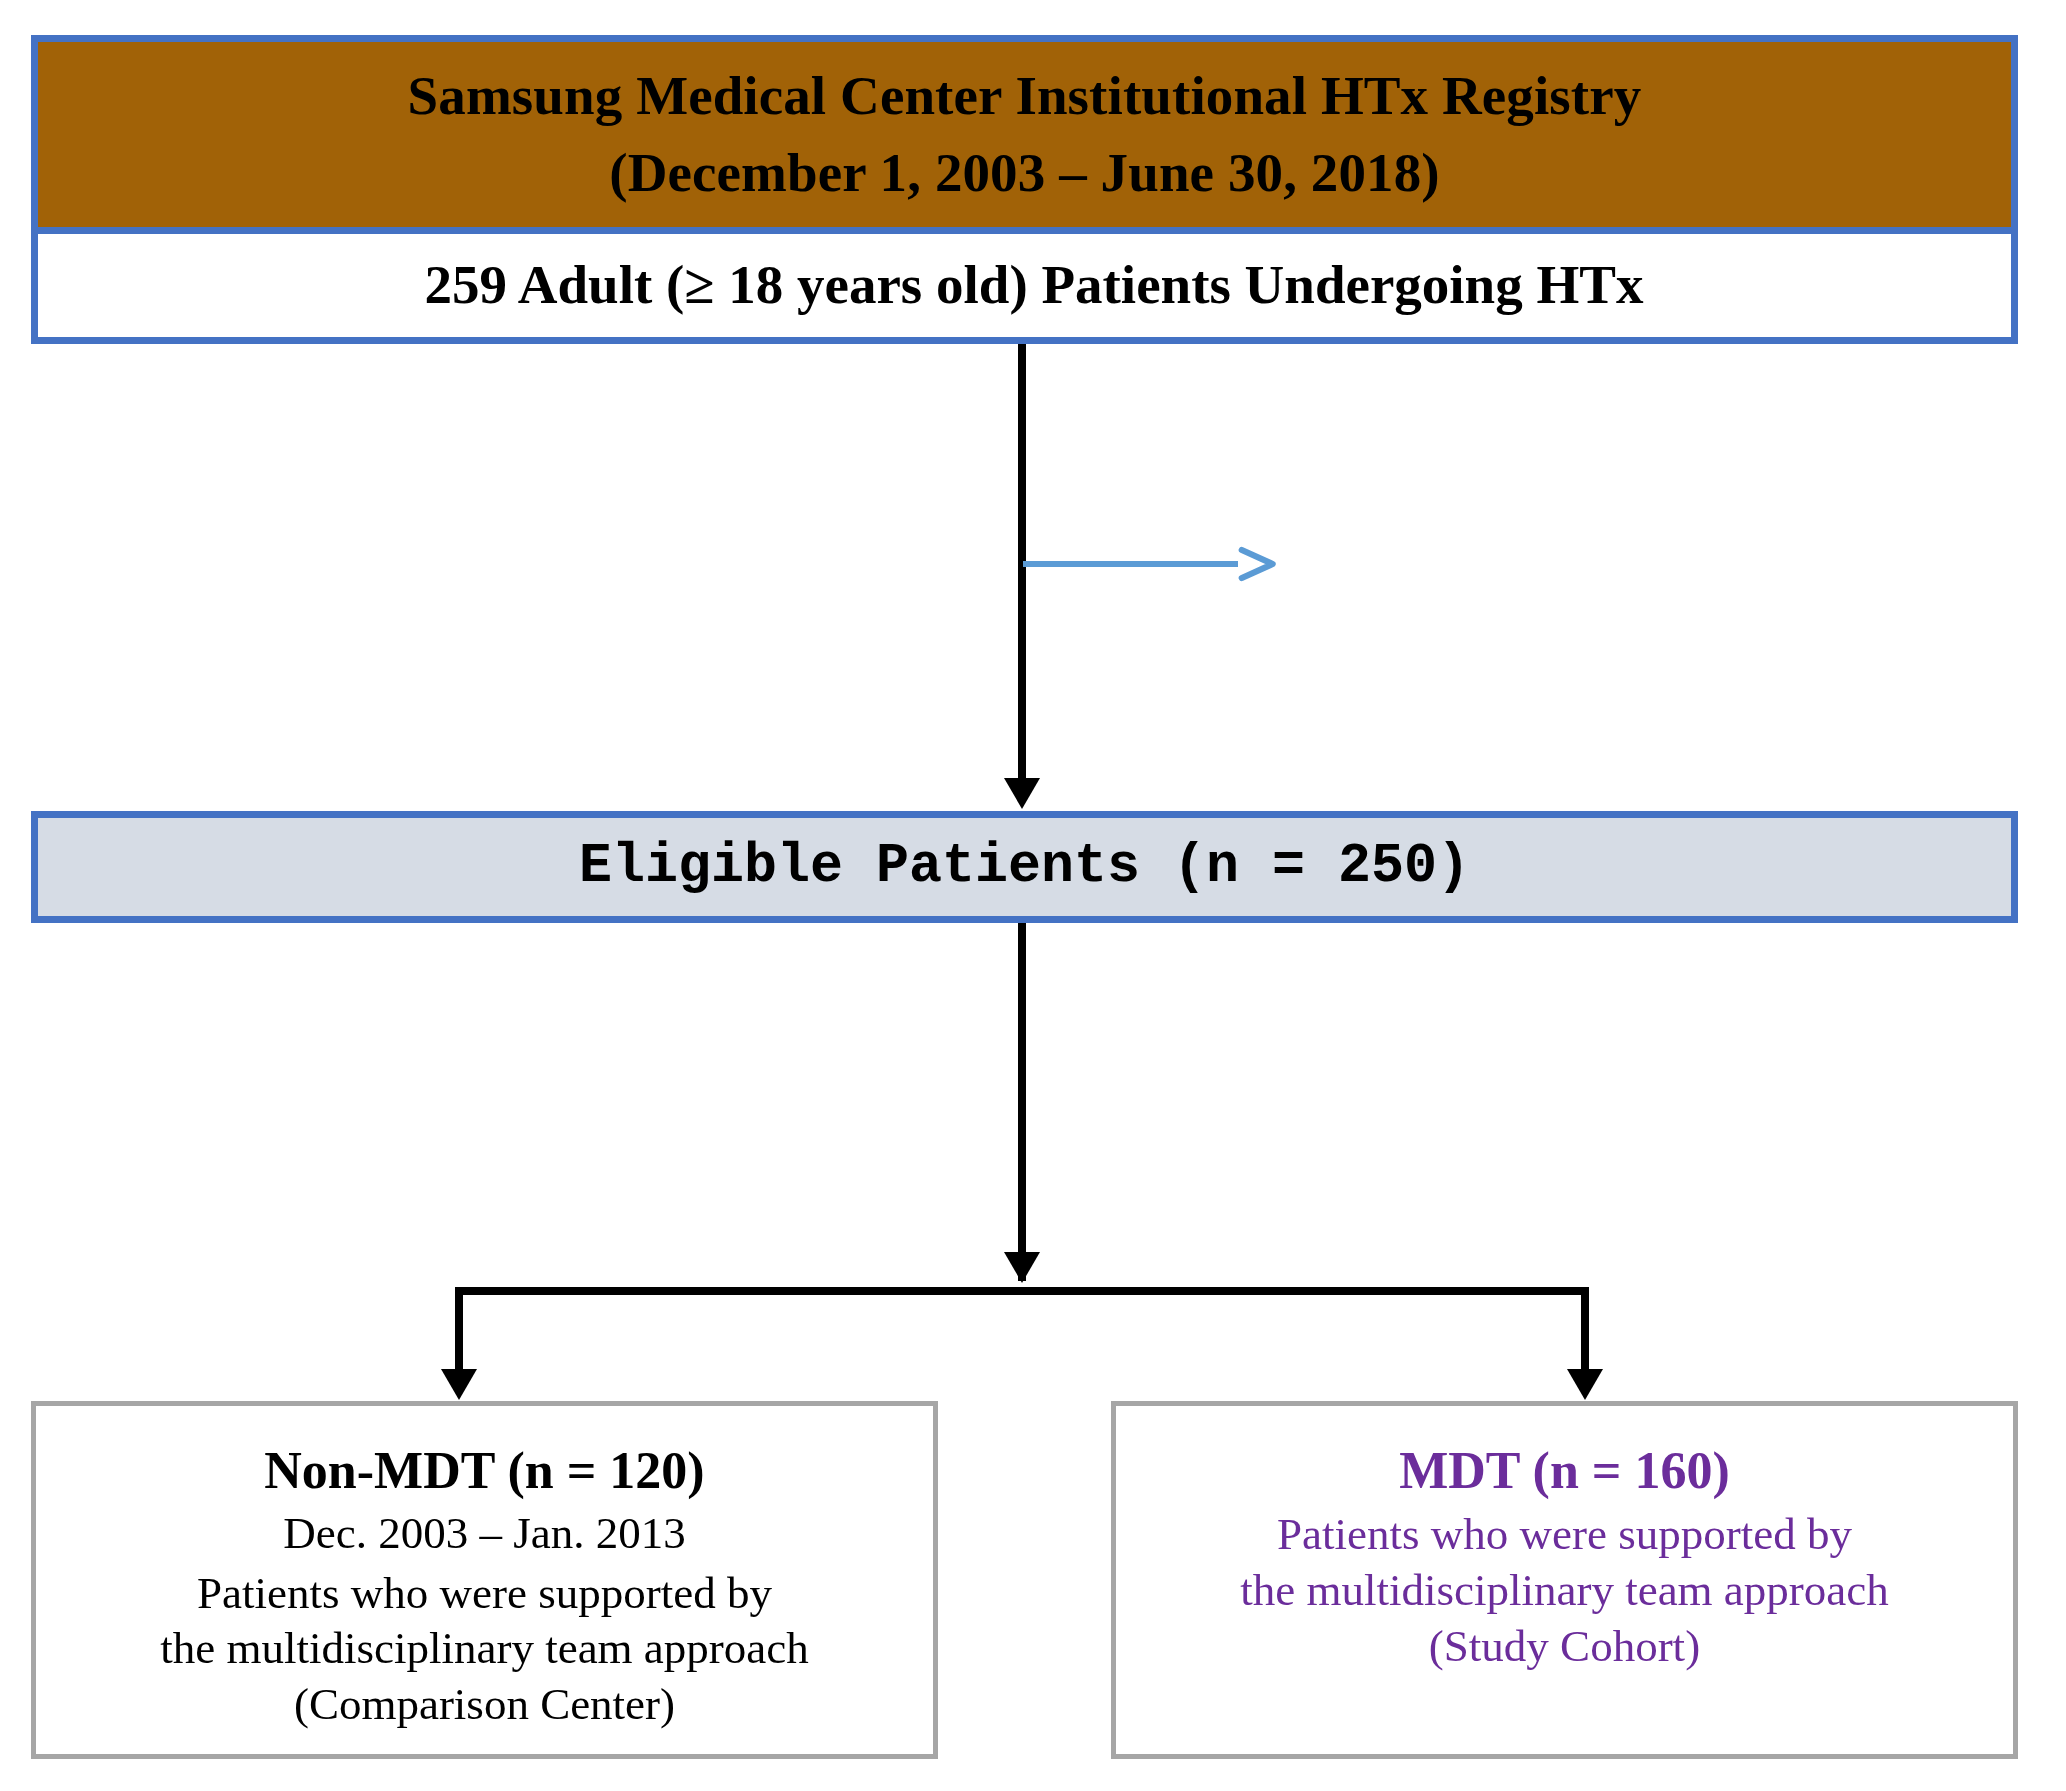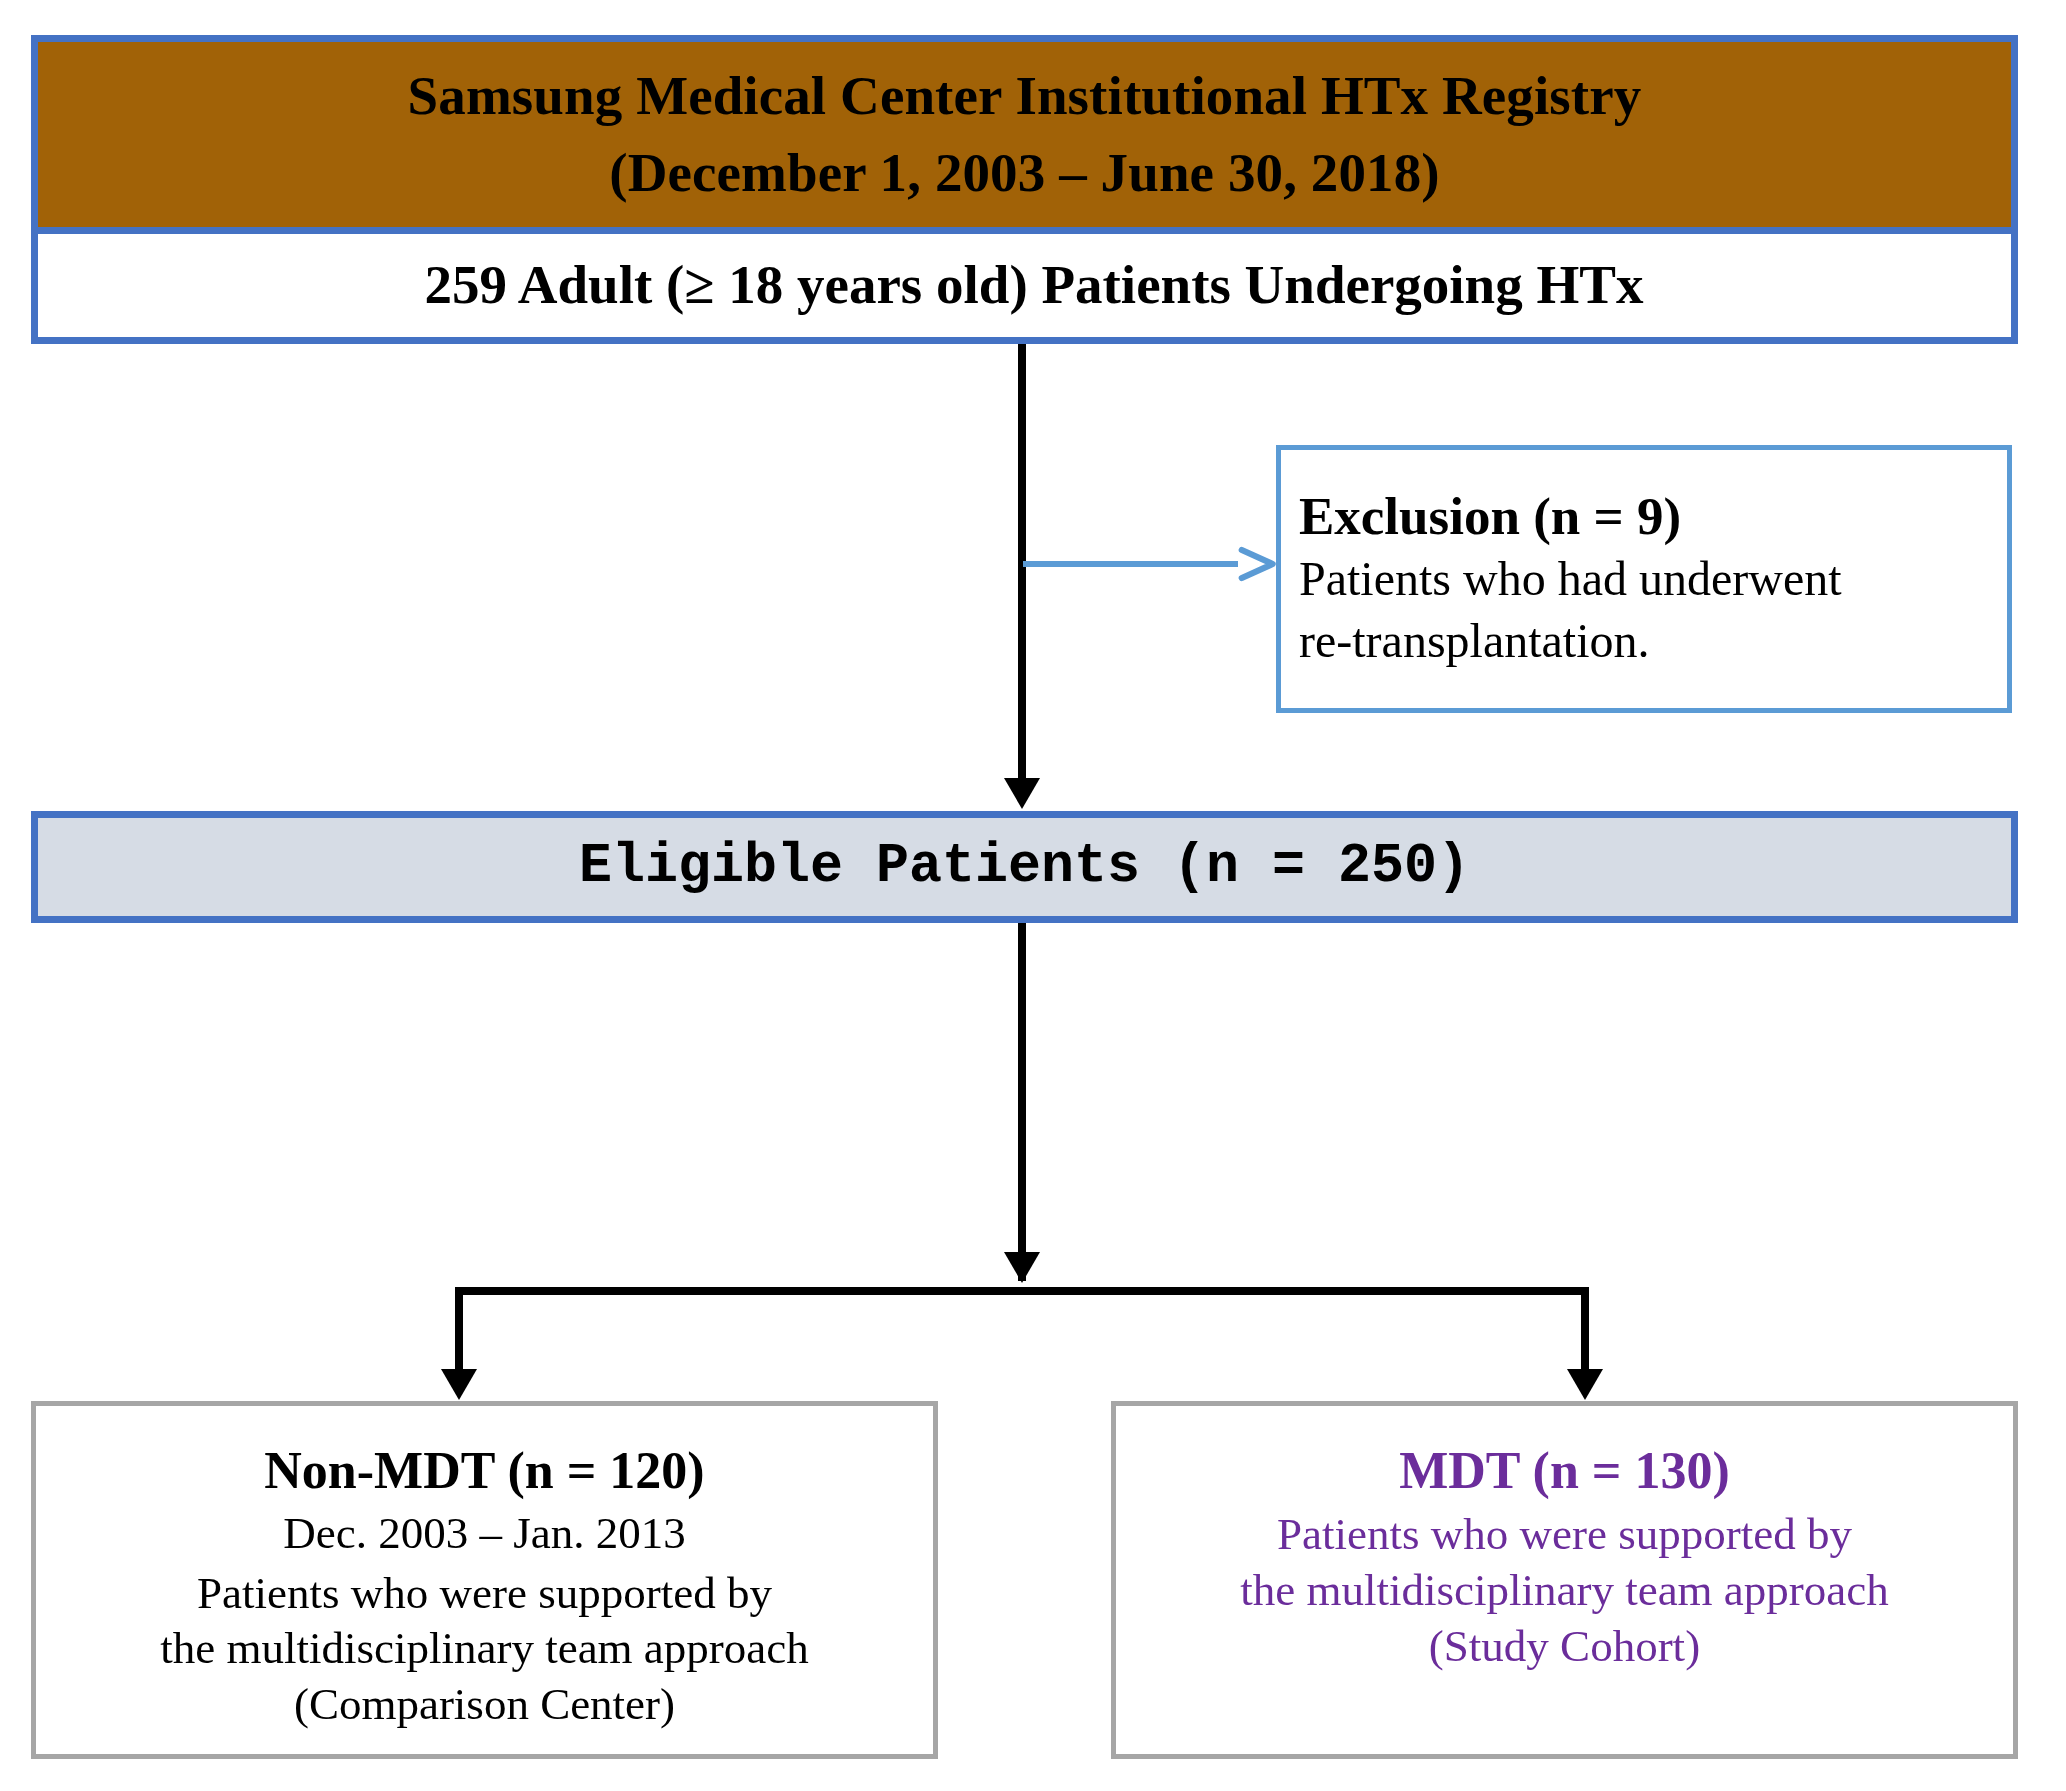--- a/index.html
+++ b/index.html
@@ -181,25 +181,20 @@
   </div>
 
   <div class="vline" style="left:1018px; top:344px; width:8.4px; height:435px;"></div>
   <div class="arrowhead-down" style="left:1004px; top:778px;"></div>
 
   <div class="blue-hline" style="left:1023px; top:561px; width:215px;"></div>
   <svg class="blue-arrow" style="left:1232px; top:536px;" width="56" height="56" viewBox="0 0 80 80">
     <polyline points="14,20 58,40 14,60" fill="none" stroke="#5B9BD5" stroke-width="9" stroke-linecap="round" stroke-linejoin="round"></polyline>
   </svg>
 
-  <div class="box" id="box-exclusion">
-    <div class="hdr">Exclusion (n = 9)</div>
-    <div class="sub">Patients who had underwent</div>
-    <div class="sub">re-transplantation.</div>
-  </div>
 
   <div class="box" id="box-eligible">
     <div class="line">Eligible Patients (n = 250)</div>
   </div>
 
   <div class="vline" style="left:1018px; top:923px; width:8.4px; height:358px;"></div>
   <div class="arrowhead-down" style="left:1004px; top:1252px;"></div>
 
   <div class="hline" style="left:455px; top:1287px; width:1134px; height:8.4px;"></div>
 
@@ -211,20 +206,20 @@
 
   <div class="box cohort" id="box-nonmdt">
     <div class="title">Non-MDT (n = 120)</div>
     <div class="period">Dec. 2003 – Jan. 2013</div>
     <div class="desc">Patients who were supported by</div>
     <div class="desc">the multidisciplinary team approach</div>
     <div class="desc">(Comparison Center)</div>
   </div>
 
   <div class="box cohort" id="box-mdt">
-    <div class="title">MDT (n = 130)</div>
+    <div class="title">MDT (n = 160)</div>
     <div class="desc">Patients who were supported by</div>
     <div class="desc">the multidisciplinary team approach</div>
     <div class="desc">(Study Cohort)</div>
   </div>
 
 </div>
 
 
 </body></html>

